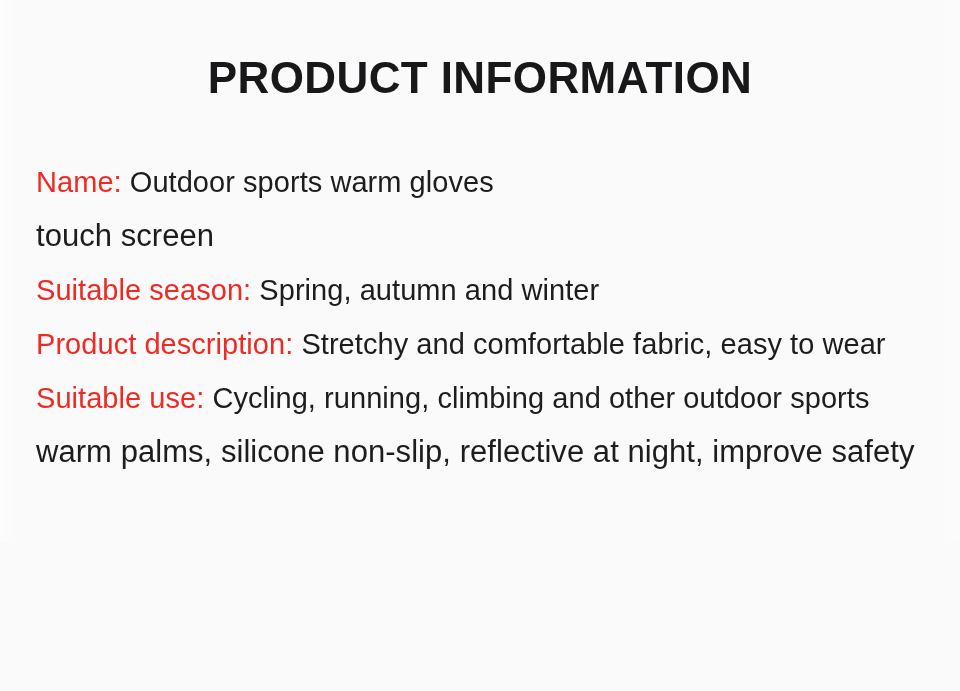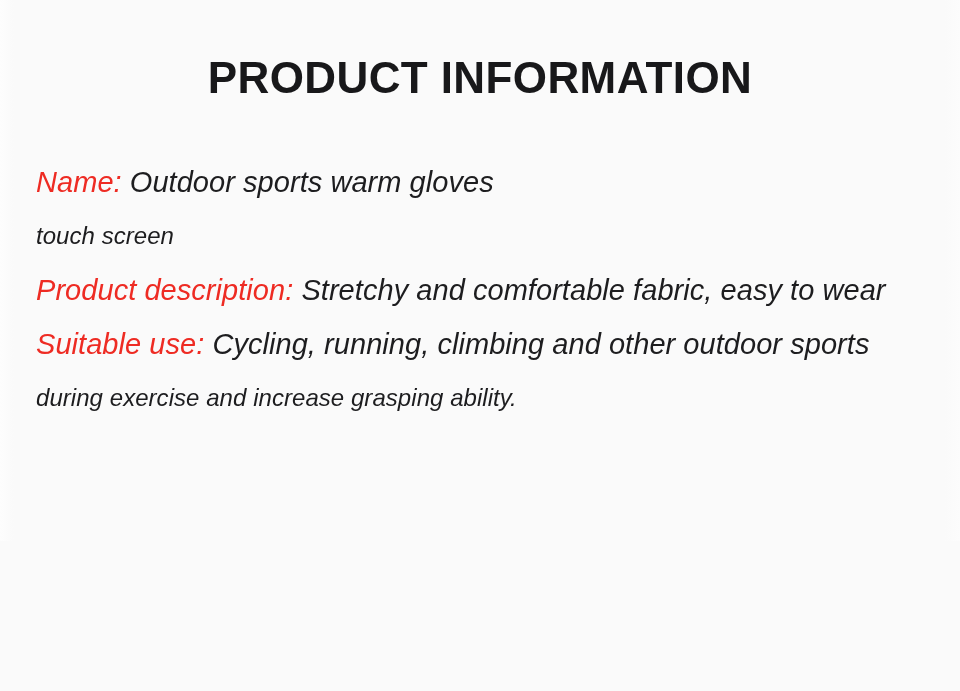--- a/index.html
+++ b/index.html
@@ -33,37 +33,36 @@
     letter-spacing: 0.4px;
     color: #18181a;
     line-height: 52px;
     white-space: nowrap;
   }
   .spec-body {
     position: absolute;
     left: 36px;
     top: 155px;
     width: 900px;
-    font-style: italic;
   }
   .spec-line {
     font-size: 29px;
     line-height: 54px;
     color: #1d1d1f;
     white-space: nowrap;
     letter-spacing: 0.05px;
   }
   .spec-label {
     color: #ee2b23;
   }
   .spec-value {
     color: #1d1d1f;
   }
   .spec-cont {
-    font-size: 24px;
+    font-size: 31px;
     line-height: 54px;
     color: #1d1d1f;
     white-space: nowrap;
     letter-spacing: 0.05px;
   }
 </style>
 </head>
 <body>
 
 <div class="page">
@@ -72,26 +71,30 @@
 
   <div class="spec-body">
 
     <div class="spec-line">
       <span class="spec-label">Name: </span>
       <span class="spec-value">Outdoor sports warm gloves</span>
     </div>
 
     <div class="spec-cont">touch screen</div>
 
+    <div class="spec-line">
+      <span class="spec-label">Suitable season: </span>
+      <span class="spec-value">Spring, autumn and winter</span>
+    </div>
 
     <div class="spec-line">
       <span class="spec-label">Product description: </span>
       <span class="spec-value">Stretchy and comfortable fabric, easy to wear</span>
     </div>
 
     <div class="spec-line">
       <span class="spec-label">Suitable use: </span>
       <span class="spec-value">Cycling, running, climbing and other outdoor sports</span>
     </div>
-    <div class="spec-cont">during exercise and increase grasping ability.</div>
+    <div class="spec-cont">warm palms, silicone non-slip, reflective at night, improve safety</div>
 
   </div>
 </div>
 
 </body></html>

